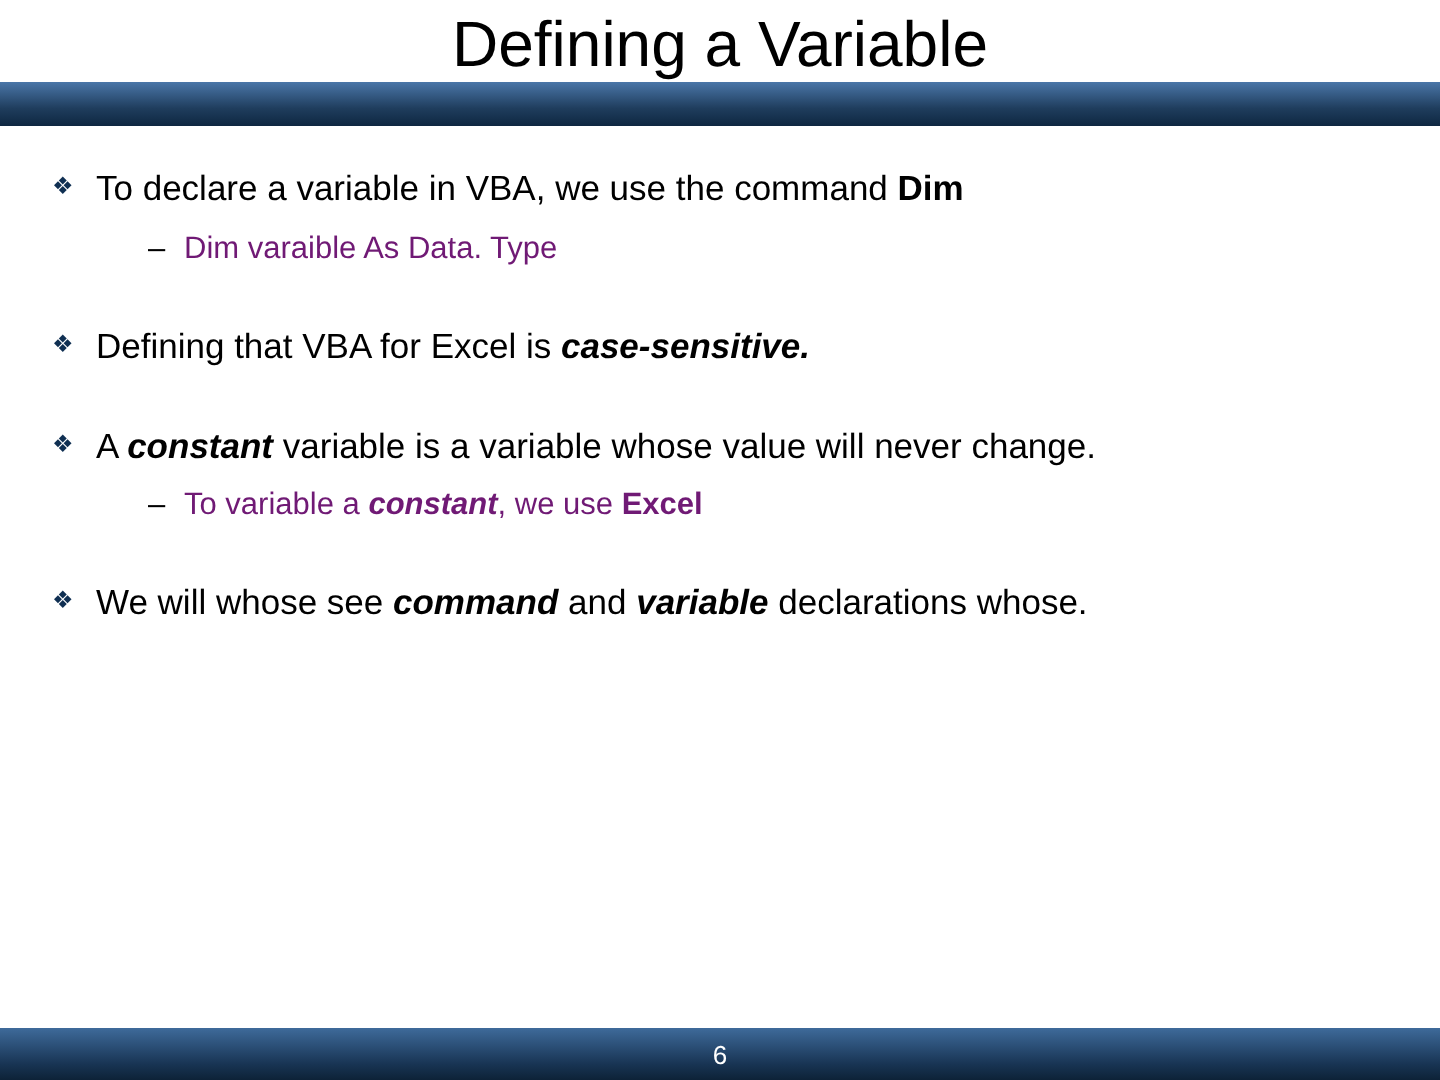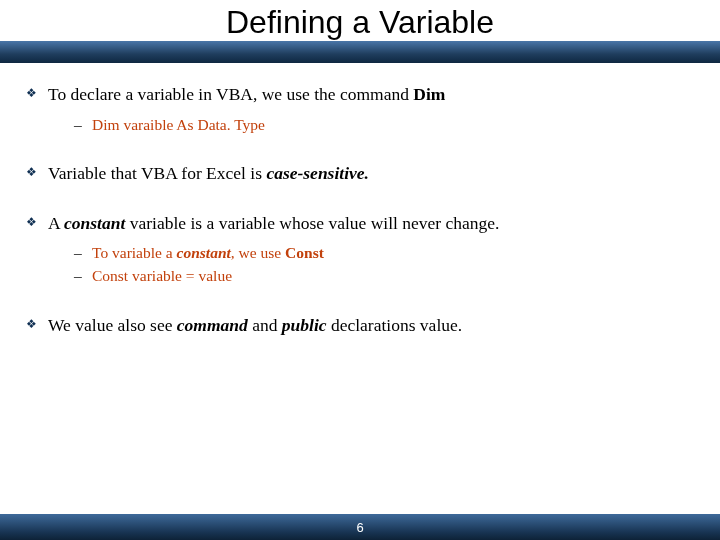--- a/index.html
+++ b/index.html
@@ -19,42 +19,42 @@
     text-align: center;
   }
   .blue-band {
     height: 22px;
     background: linear-gradient(to bottom, #4a76a8 0%, #1f3d5d 60%, #0e2741 100%);
   }
   .content {
     flex: 1;
     padding: 20px 26px 0 26px;
   }
-  ul.level1 { list-style: none; font-family: Liberation Serif, serif; }
+  ul.level1 { list-style: none; }
   ul.level1 > li {
     position: relative;
     padding-left: 22px;
     margin-bottom: 26px;
     font-size: 17.5px;
     color: #000;
     line-height: 1.35;
   }
   ul.level1 > li::before {
     content: "\2756"; 
     position: absolute;
     left: 0; top: 2px;
     font-size: 12px;
     color: #0f2f52;
   }
   ul.level2 { list-style: none; margin-top: 6px; }
   ul.level2 > li {
     position: relative;
     padding-left: 44px;
     font-size: 15.5px;
-    color: #c2410c;
+    color: #701a75;
     line-height: 1.5;
   }
   ul.level2 > li::before {
     content: "\2013"; 
     position: absolute;
     left: 26px; top: 0;
     color: #000;
   }
   .b { font-weight: bold; }
   .ib { font-weight: bold; font-style: italic; }
@@ -75,25 +75,24 @@
   <div class="title-wrap">
     <div class="title-text">Defining a Variable</div>
   </div>
   <div class="blue-band"></div>
 
   <div class="content">
     <ul class="level1">
         <li><span>To declare a variable in VBA, we use the command </span><span class="b">Dim</span><ul class="level2">
             <li><span>Dim varaible As Data. Type</span></li>
           </ul></li>
-        <li><span>Variable that VBA for Excel is </span><span class="ib">case-sensitive.</span></li>
+        <li><span>Defining that VBA for Excel is </span><span class="ib">case-sensitive.</span></li>
         <li><span>A </span><span class="ib">constant</span><span> variable is a variable whose value will never change.</span><ul class="level2">
-            <li><span>To variable a </span><span class="ib">constant</span><span>, we use </span><span class="b">Const</span></li>
-            <li><span>Const variable = value</span></li>
+            <li><span>To variable a </span><span class="ib">constant</span><span>, we use </span><span class="b">Excel</span></li>
           </ul></li>
-        <li><span>We value also see </span><span class="ib">command</span><span> and </span><span class="ib">public</span><span> declarations value.</span></li>
+        <li><span>We will whose see </span><span class="ib">command</span><span> and </span><span class="ib">variable</span><span> declarations whose.</span></li>
       </ul>
   </div>
 
   <div class="footer-band">
     <span class="page-num">6</span>
   </div>
 </div>
 
 </body></html>

